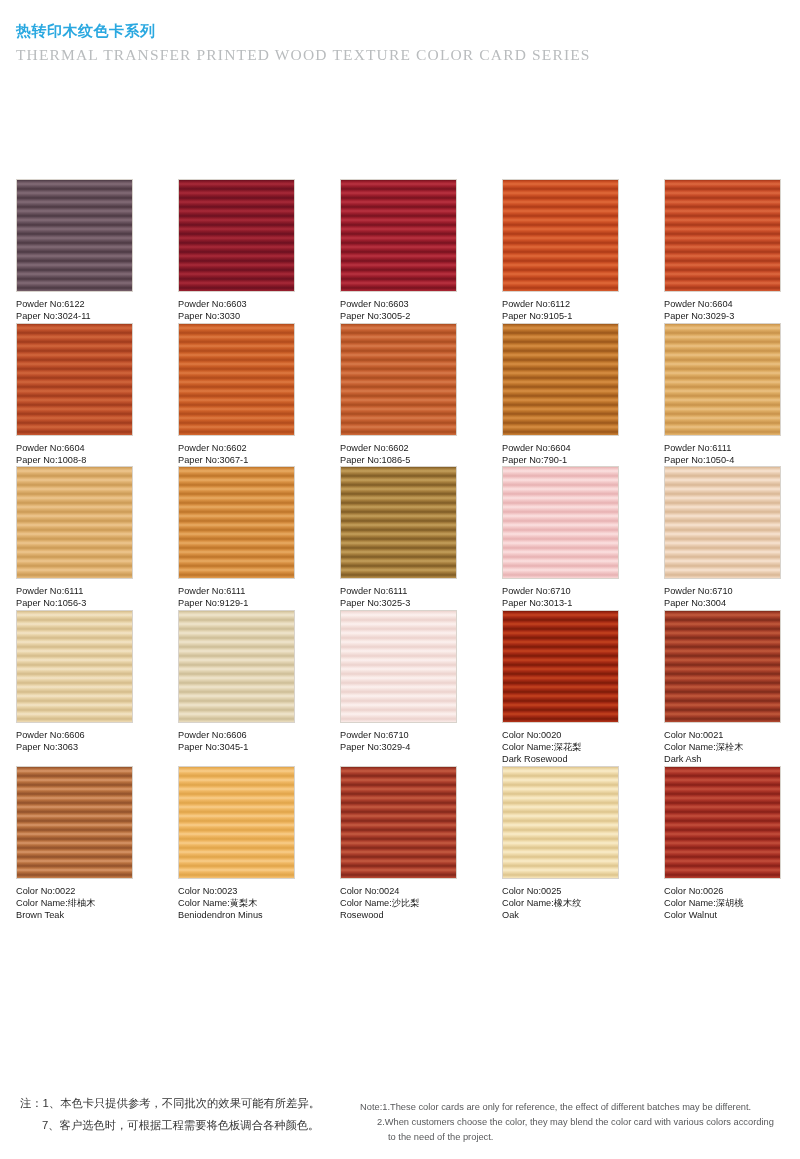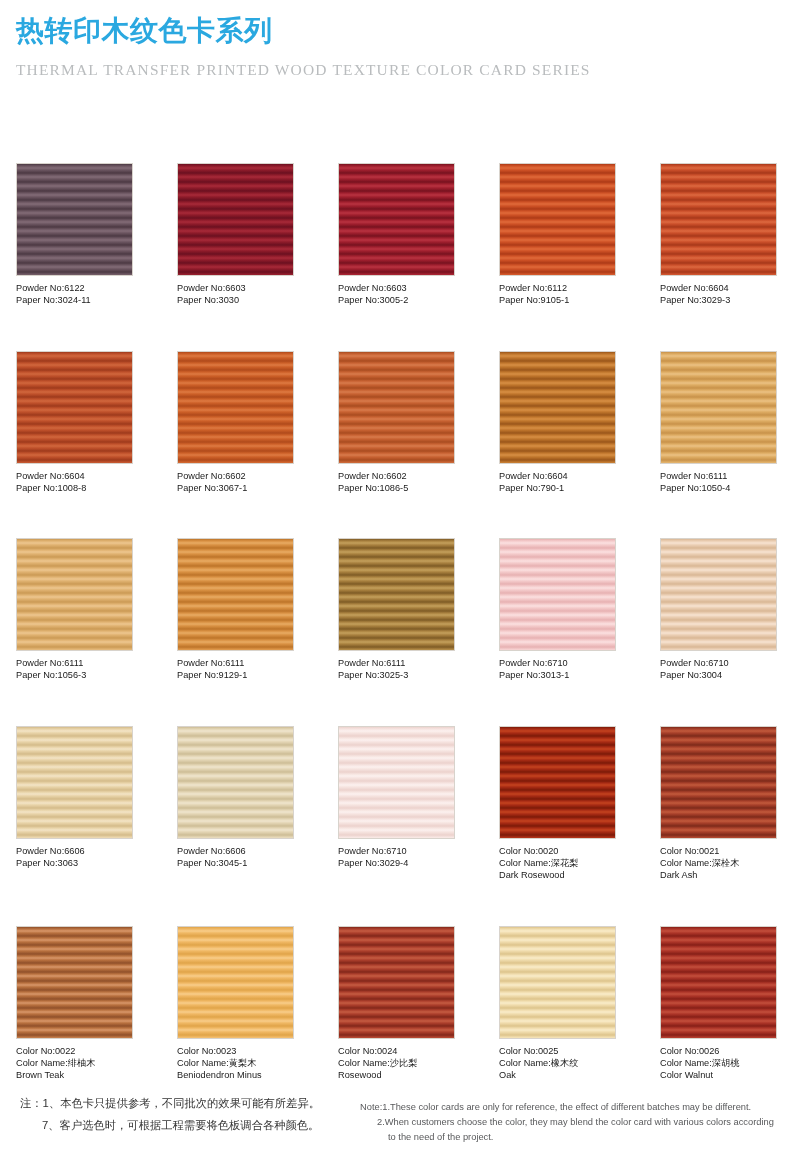--- a/index.html
+++ b/index.html
@@ -14,48 +14,47 @@
   }
 
   
   .header {
     position: absolute;
     left: 16px;
     top: 18px;
     width: 768px;
   }
   .header-cn {
-    font-size: 28px;
+    font-size: 15px;
     font-weight: bold;
     color: #2aa8e0;
     letter-spacing: 0.5px;
     line-height: 25px;
     white-space: nowrap;
   }
   .header-en {
     font-family: "Liberation Serif", "DejaVu Serif", serif;
     font-size: 15.5px;
     color: #b9bcbe;
     letter-spacing: 1.15px;
     line-height: 20px;
-    margin-top: 17px;
+    margin-top: 2px;
     white-space: nowrap;
   }
 
   
   .grid {
     position: absolute;
     left: 16px;
-    top: 163px;
+    top: 179px;
     width: 768px;
     display: grid;
     grid-template-columns: repeat(5, 117px);
     column-gap: 45px;
     row-gap: 0px;
-    gap: 44px;
   }
   .cell {
     width: 117px;
   }
   .swatch {
     width: 117px;
     height: 113px;
     border: 1px solid #d8d3cc;
     position: relative;
     overflow: hidden;

